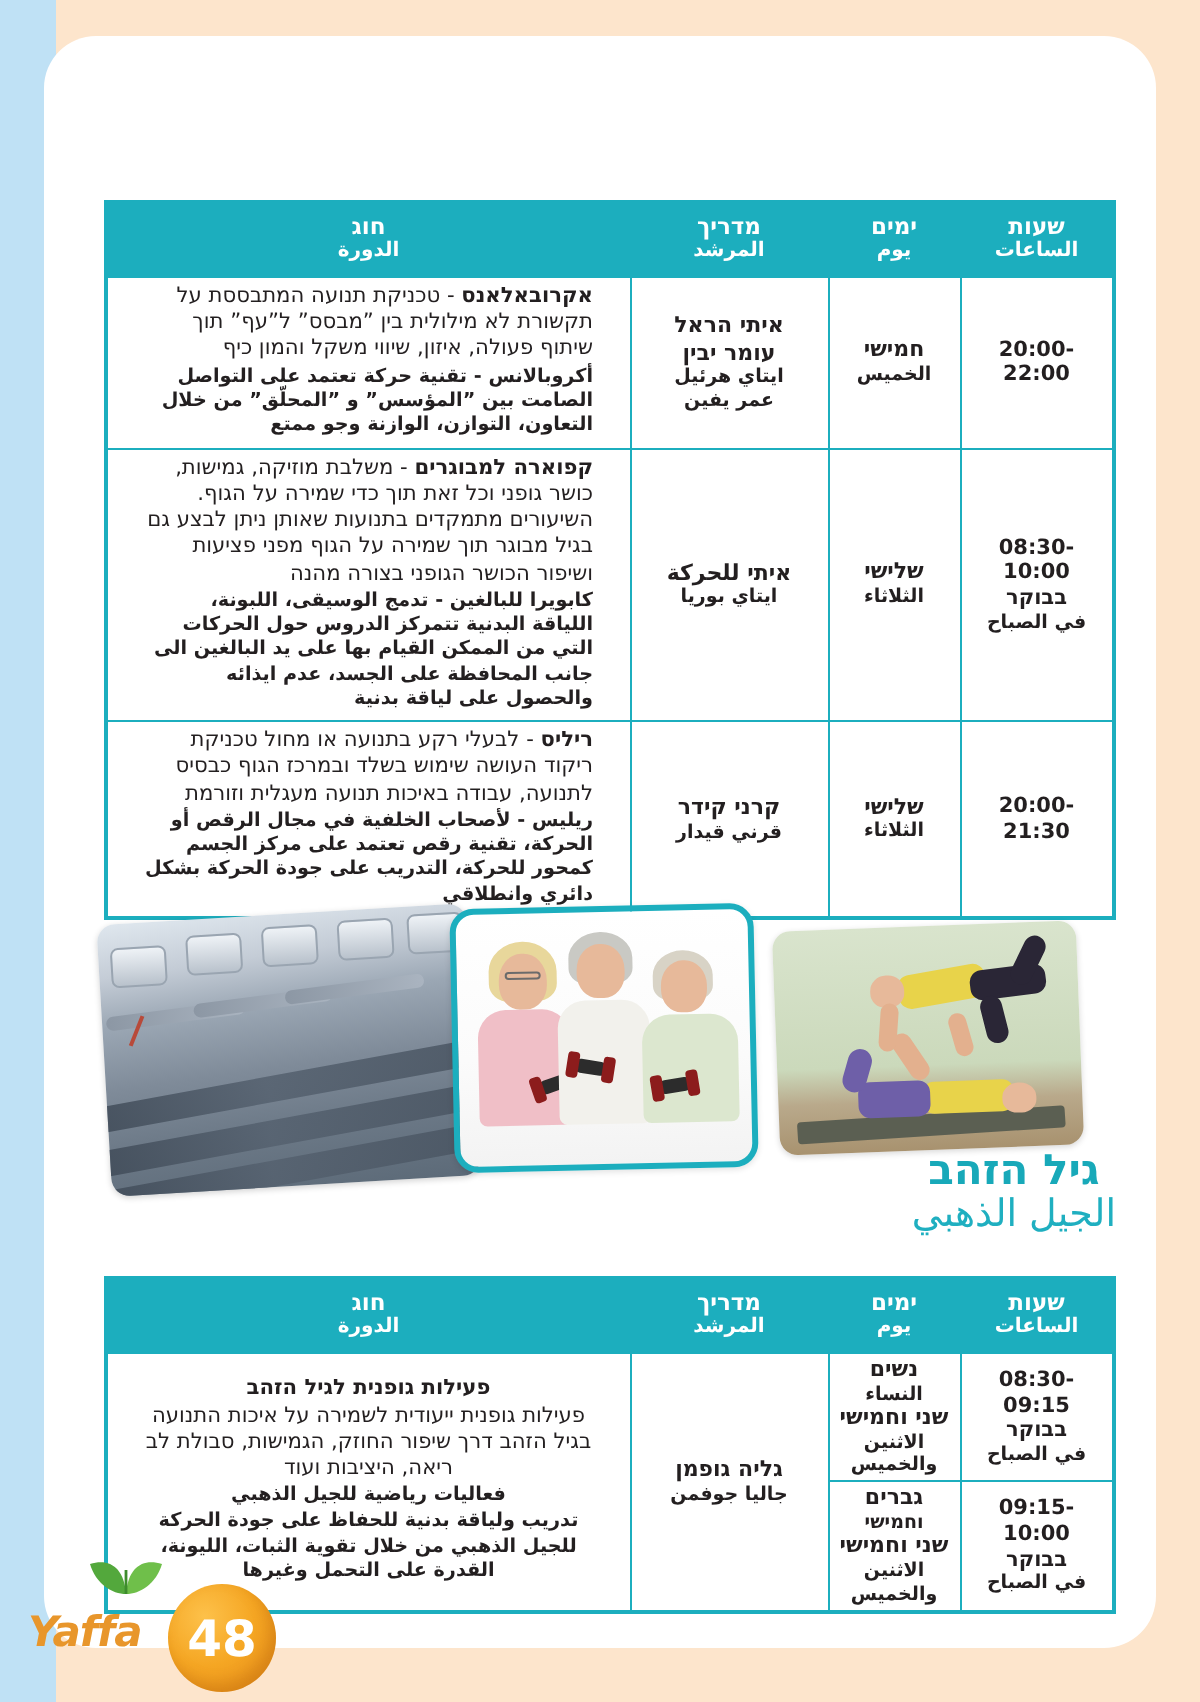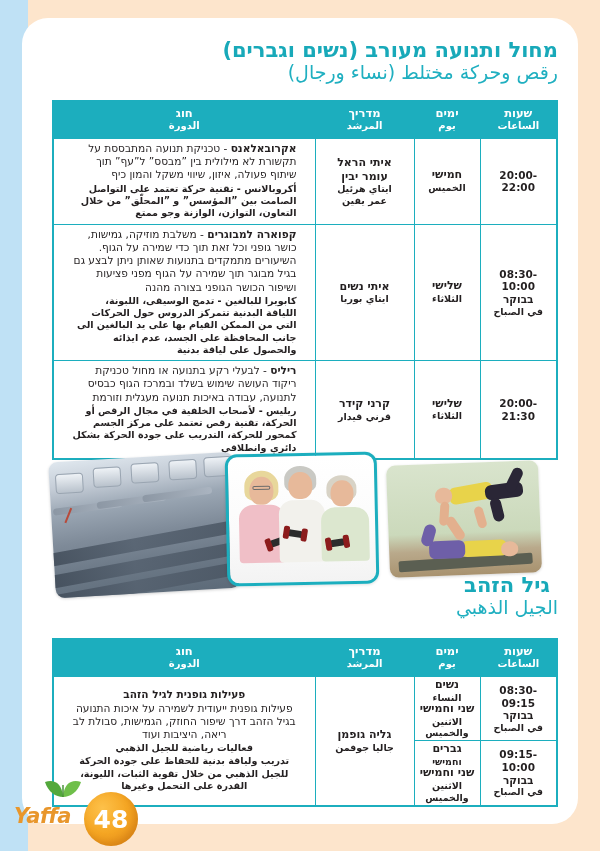--- a/index.html
+++ b/index.html
@@ -275,24 +275,20 @@
   }
 </style>
 </head>
 <body>
 
 <div id="page">
 
   <div class="left-band"></div>
   <div class="sheet"></div>
 
-  <div class="section-title" id="title-mixed">
-    <div class="title-he">מחול ותנועה מעורב (נשים וגברים)</div>
-    <div class="title-ar">رقص وحركة مختلط (نساء ورجال)</div>
-  </div>
 
   <table class="tbl" id="tbl-mixed">
     <colgroup>
       <col class="c-time">
         <col class="c-days">
         <col class="c-guide">
         <col class="c-course">
     </colgroup>
     <thead>
       <tr>
@@ -342,21 +338,21 @@
         <td class="cell-center">
           <span class="t-he">08:30-10:00</span>
           <span class="t-he">בבוקר</span>
           <span class="t-ar">في الصباح</span>
         </td>
         <td class="cell-center">
           <span class="days-he">שלישי</span>
           <span class="days-ar">الثلاثاء</span>
         </td>
         <td class="cell-center">
-          <span class="guide-he">איתי נשים</span>
+          <span class="guide-he">איתי للحركة</span>
           <span class="guide-ar">ايتاي بوريا</span>
         </td>
         <td class="cell-course">
           <span class="course-he"><b>קפוארה למבוגרים</b><span> - משלבת מוזיקה, גמישות, כושר גופני וכל זאת תוך כדי שמירה על הגוף. השיעורים  מתמקדים בתנועות שאותן ניתן לבצע גם בגיל מבוגר תוך שמירה  על הגוף מפני פציעות ושיפור הכושר הגופני בצורה מהנה</span></span>
           <span class="course-ar"><b>كابويرا للبالغين</b><span> - تدمج الوسيقى، اللبونة، اللياقة البدنية تتمركز الدروس حول الحركات التي من الممكن القيام بها على يد البالغين الى جانب المحافظة على الجسد، عدم ايذائه والحصول على لياقة بدنية</span></span>
         </td>
       </tr>
 
       <tr style="height:96px">
         <td class="cell-center">

